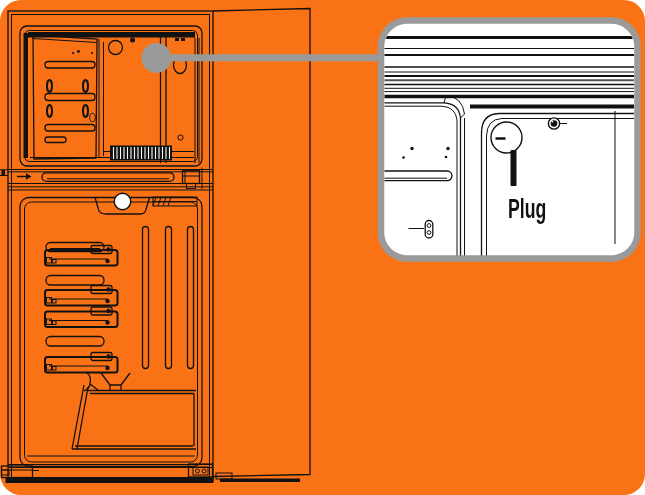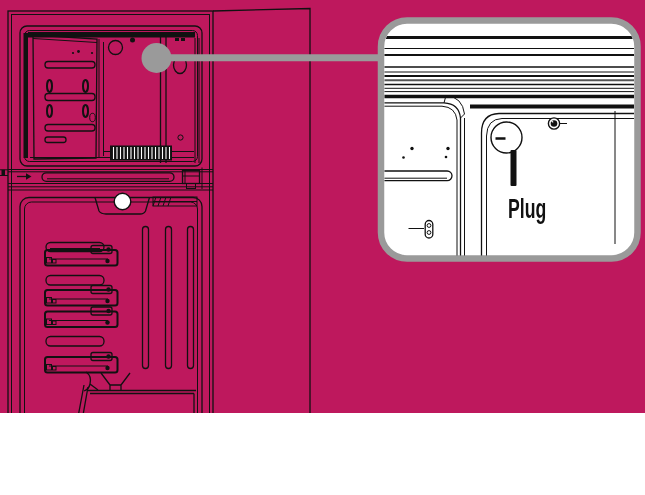--- a/index.html
+++ b/index.html
@@ -1,17 +1,17 @@
 <!DOCTYPE html>
 <html><head>
 <meta charset="utf-8">
 <style>
   html,body{margin:0;padding:0;background:#ffffff;}
   body{font-family:"Liberation Sans", sans-serif;}
-  .page{position:relative;width:645px;height:413px;background:#be185d;overflow:hidden;}
+  .page{position:relative;width:645px;height:495px;background:#f97316;overflow:hidden;border-radius:21px;}
   svg{display:block;}
   
   .s  {stroke:#111;fill:none;stroke-width:1.3px;}
   .s1 {stroke:#111;fill:none;stroke-width:1px;}
   .s2 {stroke:#111;fill:none;stroke-width:2px;}
   .s4 {stroke:#111;fill:none;stroke-width:4px;}
   .f  {fill:#111;stroke:none;}
   .fw {fill:#fff;stroke:#111;stroke-width:1.4px;}
   .gray{fill:#9a9a9a;stroke:none;}
   .grayln{stroke:#9a9a9a;fill:none;}

